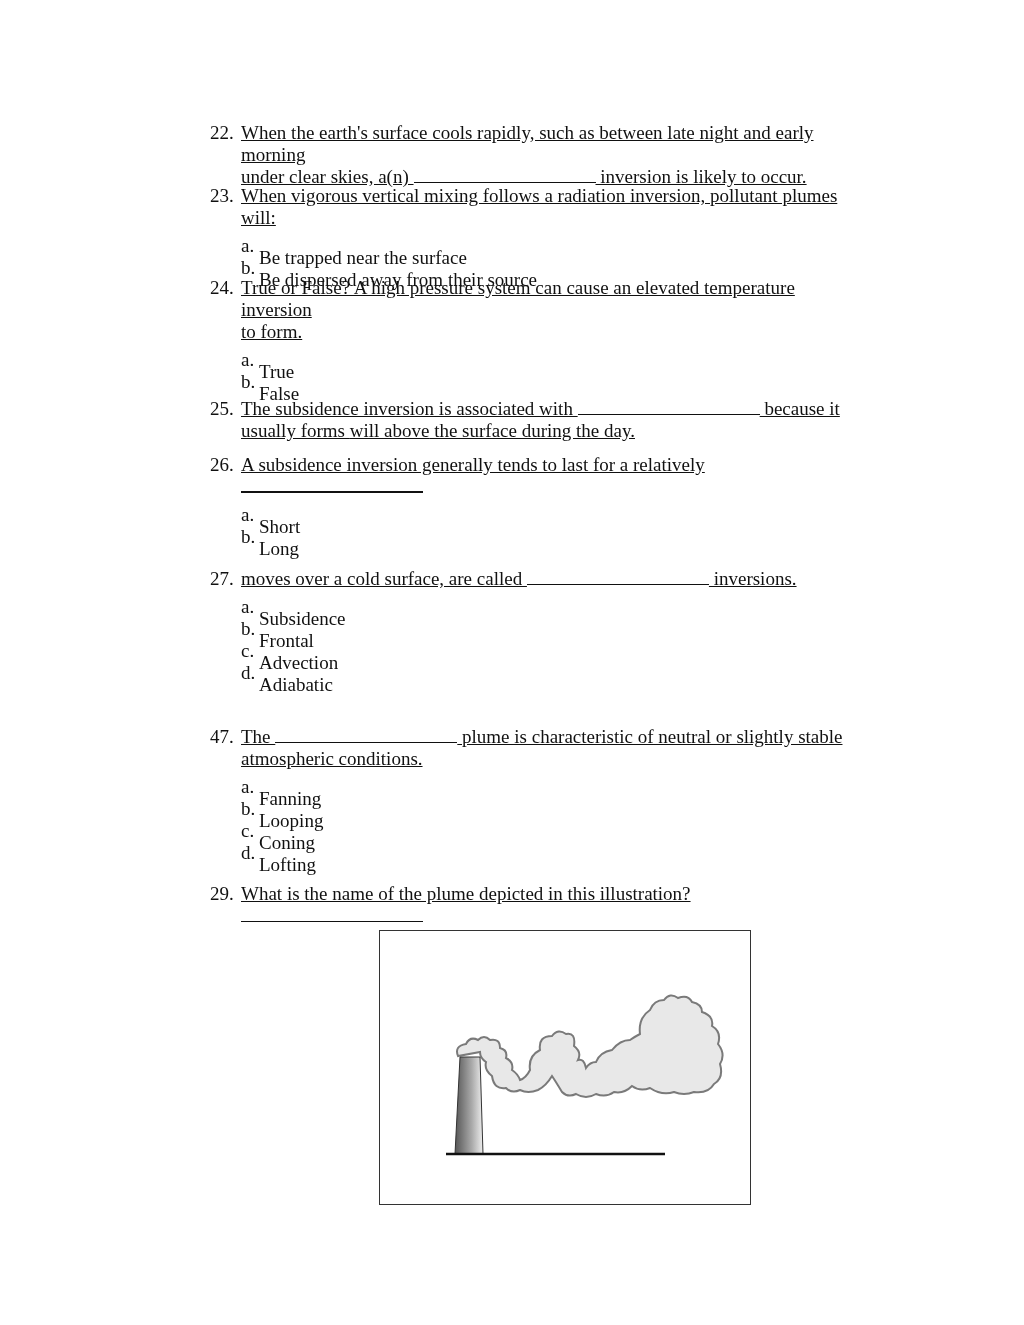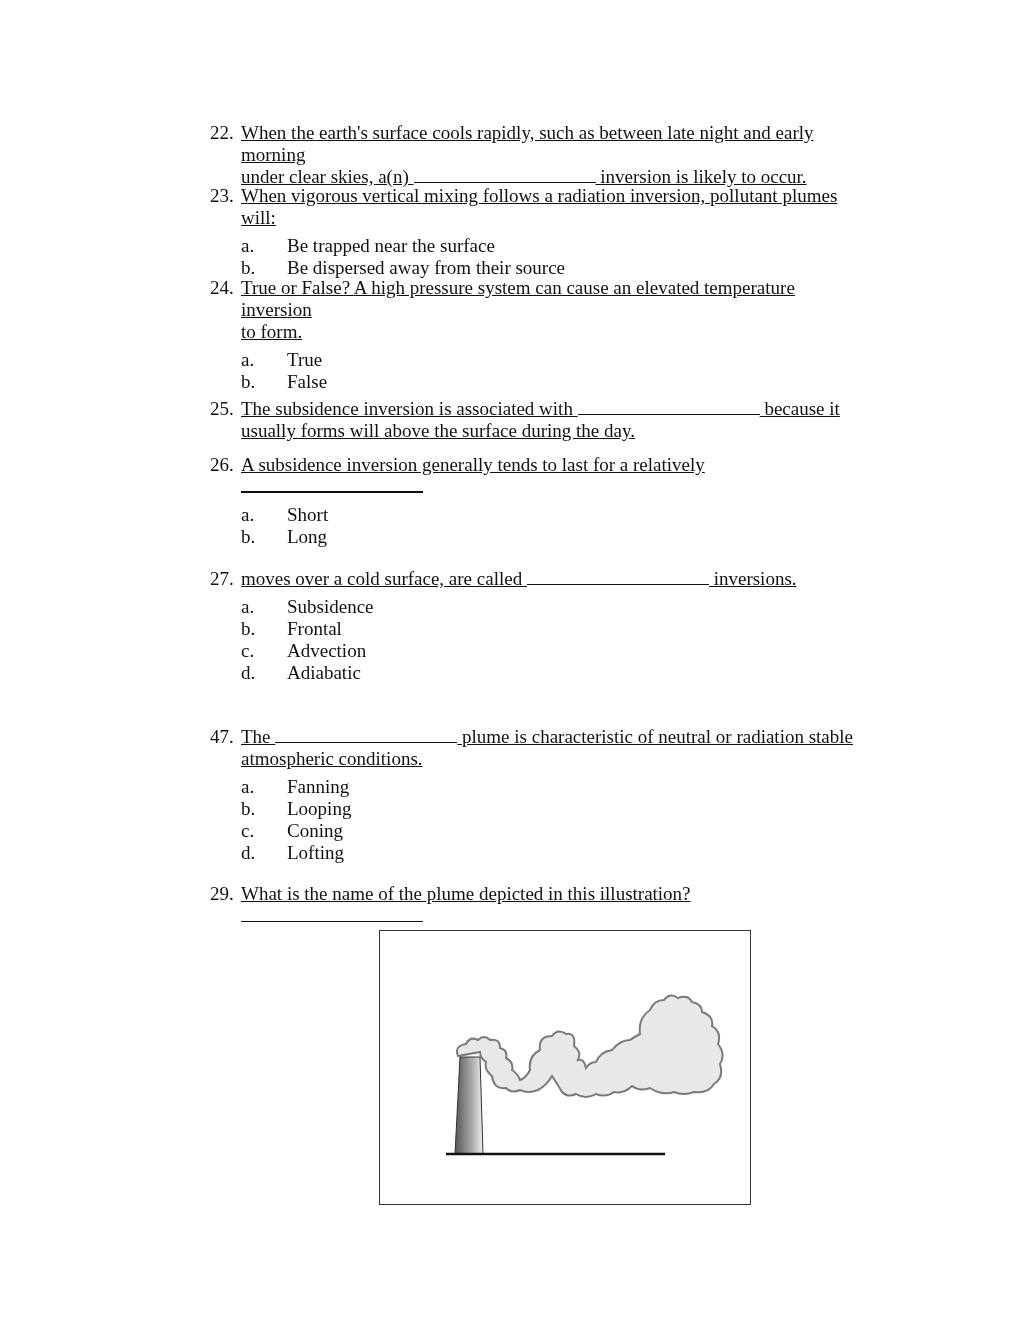--- a/index.html
+++ b/index.html
@@ -3,21 +3,21 @@
 <meta charset="utf-8">
 <style>
   html, body { margin:0; padding:0; background:#fff; }
   body { width:1024px; height:1325px; position:relative; font-family:"Liberation Serif", serif; color:#111; }
   .q { position:absolute; left:210px; width:660px; font-size:19px; line-height:22px; }
   .qnum { position:absolute; left:0; top:0; }
   .qtext { margin-left:31px;text-decoration:underline; }
   .opts { margin-left:31px; margin-top:6px; }
   .opt { position:relative; height:22px; }
   .opt .lbl { position:absolute; left:0; }
-  .opt .txt { position:absolute; left:46px; }
+  .opt .txt { position:absolute; left:18px;margin-top:12px; }
   .blank { display:inline-block; border-bottom:1px solid #111; width:182px; height:14px; vertical-align:baseline; }
   .blank.bold { border-bottom:2px solid #111; }
   .u { text-decoration:underline; }
   .figure { position:absolute; left:379px; top:930px; width:372px; height:275px; border:1.5px solid #333; box-sizing:border-box; }
   .figure svg { position:absolute; left:0; top:0; }
 </style>
 </head>
 <body>
 
 <div class="q" style="top:122px">
@@ -110,21 +110,21 @@
     <div class="opt">
         <span class="lbl">d.</span>
         <span class="txt">Adiabatic</span>
       </div>
   </div>
 </div>
 
 <div class="q" style="top:726px">
   <span class="qnum">47.</span>
   <div class="qtext">
-    <div><span>The </span><span class="blank"></span><span> plume is characteristic of neutral or radiation stable</span></div>
+    <div><span>The </span><span class="blank"></span><span> plume is characteristic of neutral or slightly stable</span></div>
     <div>atmospheric conditions.</div>
   </div>
   <div class="opts">
     <div class="opt">
         <span class="lbl">a.</span>
         <span class="txt">Fanning</span>
       </div>
     <div class="opt">
         <span class="lbl">b.</span>
         <span class="txt">Looping</span>

